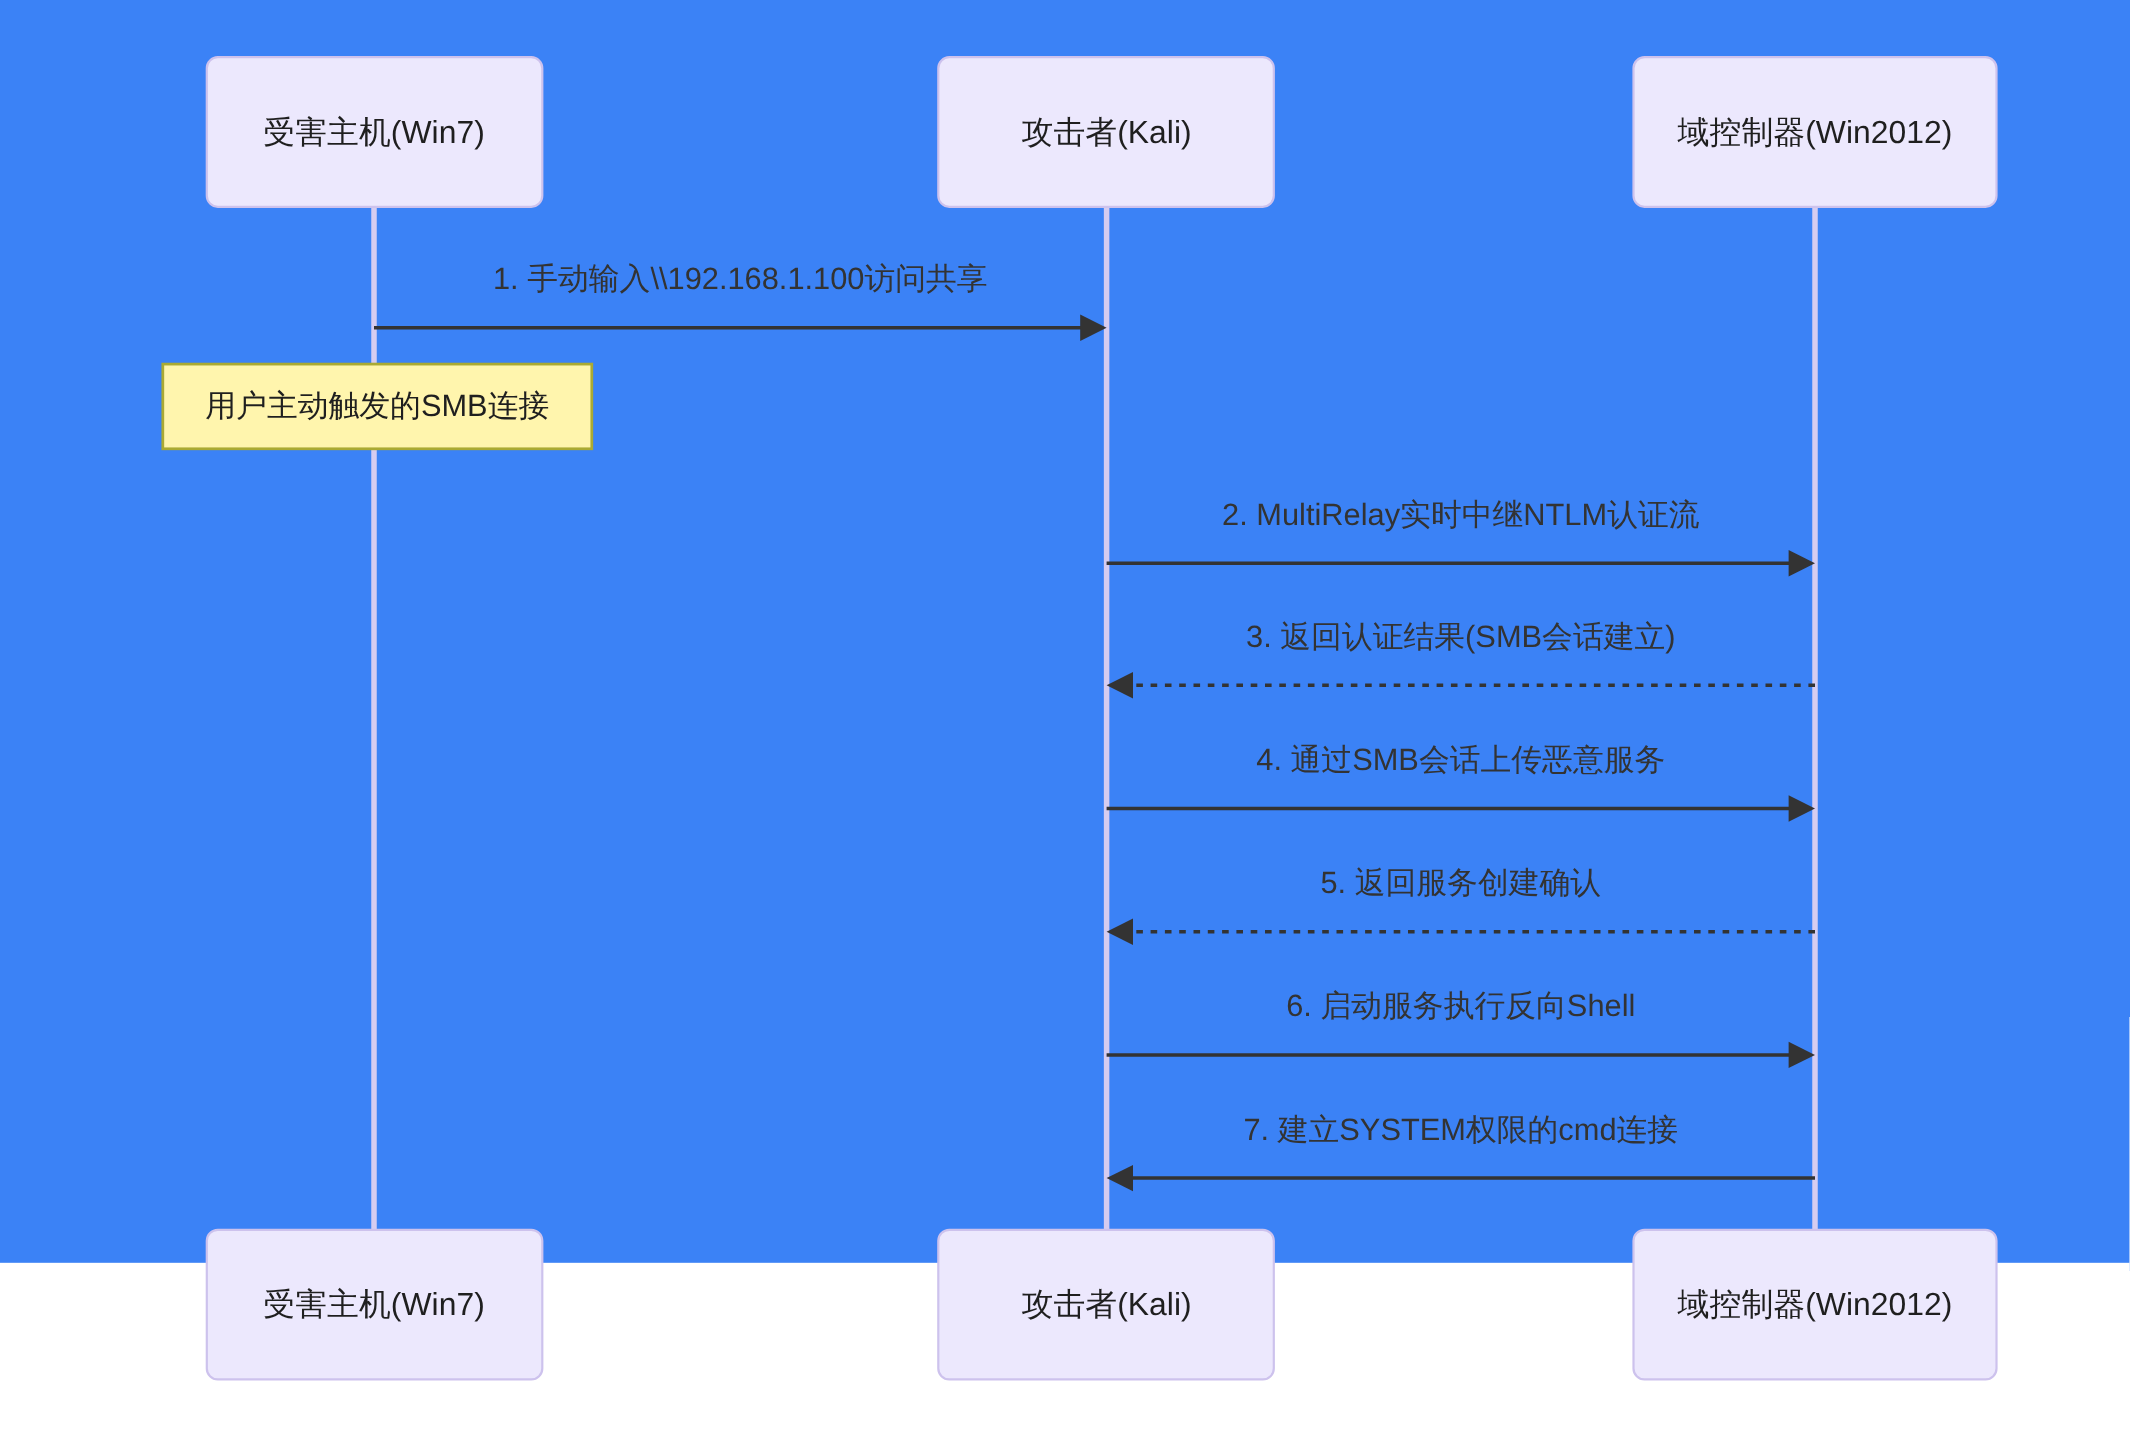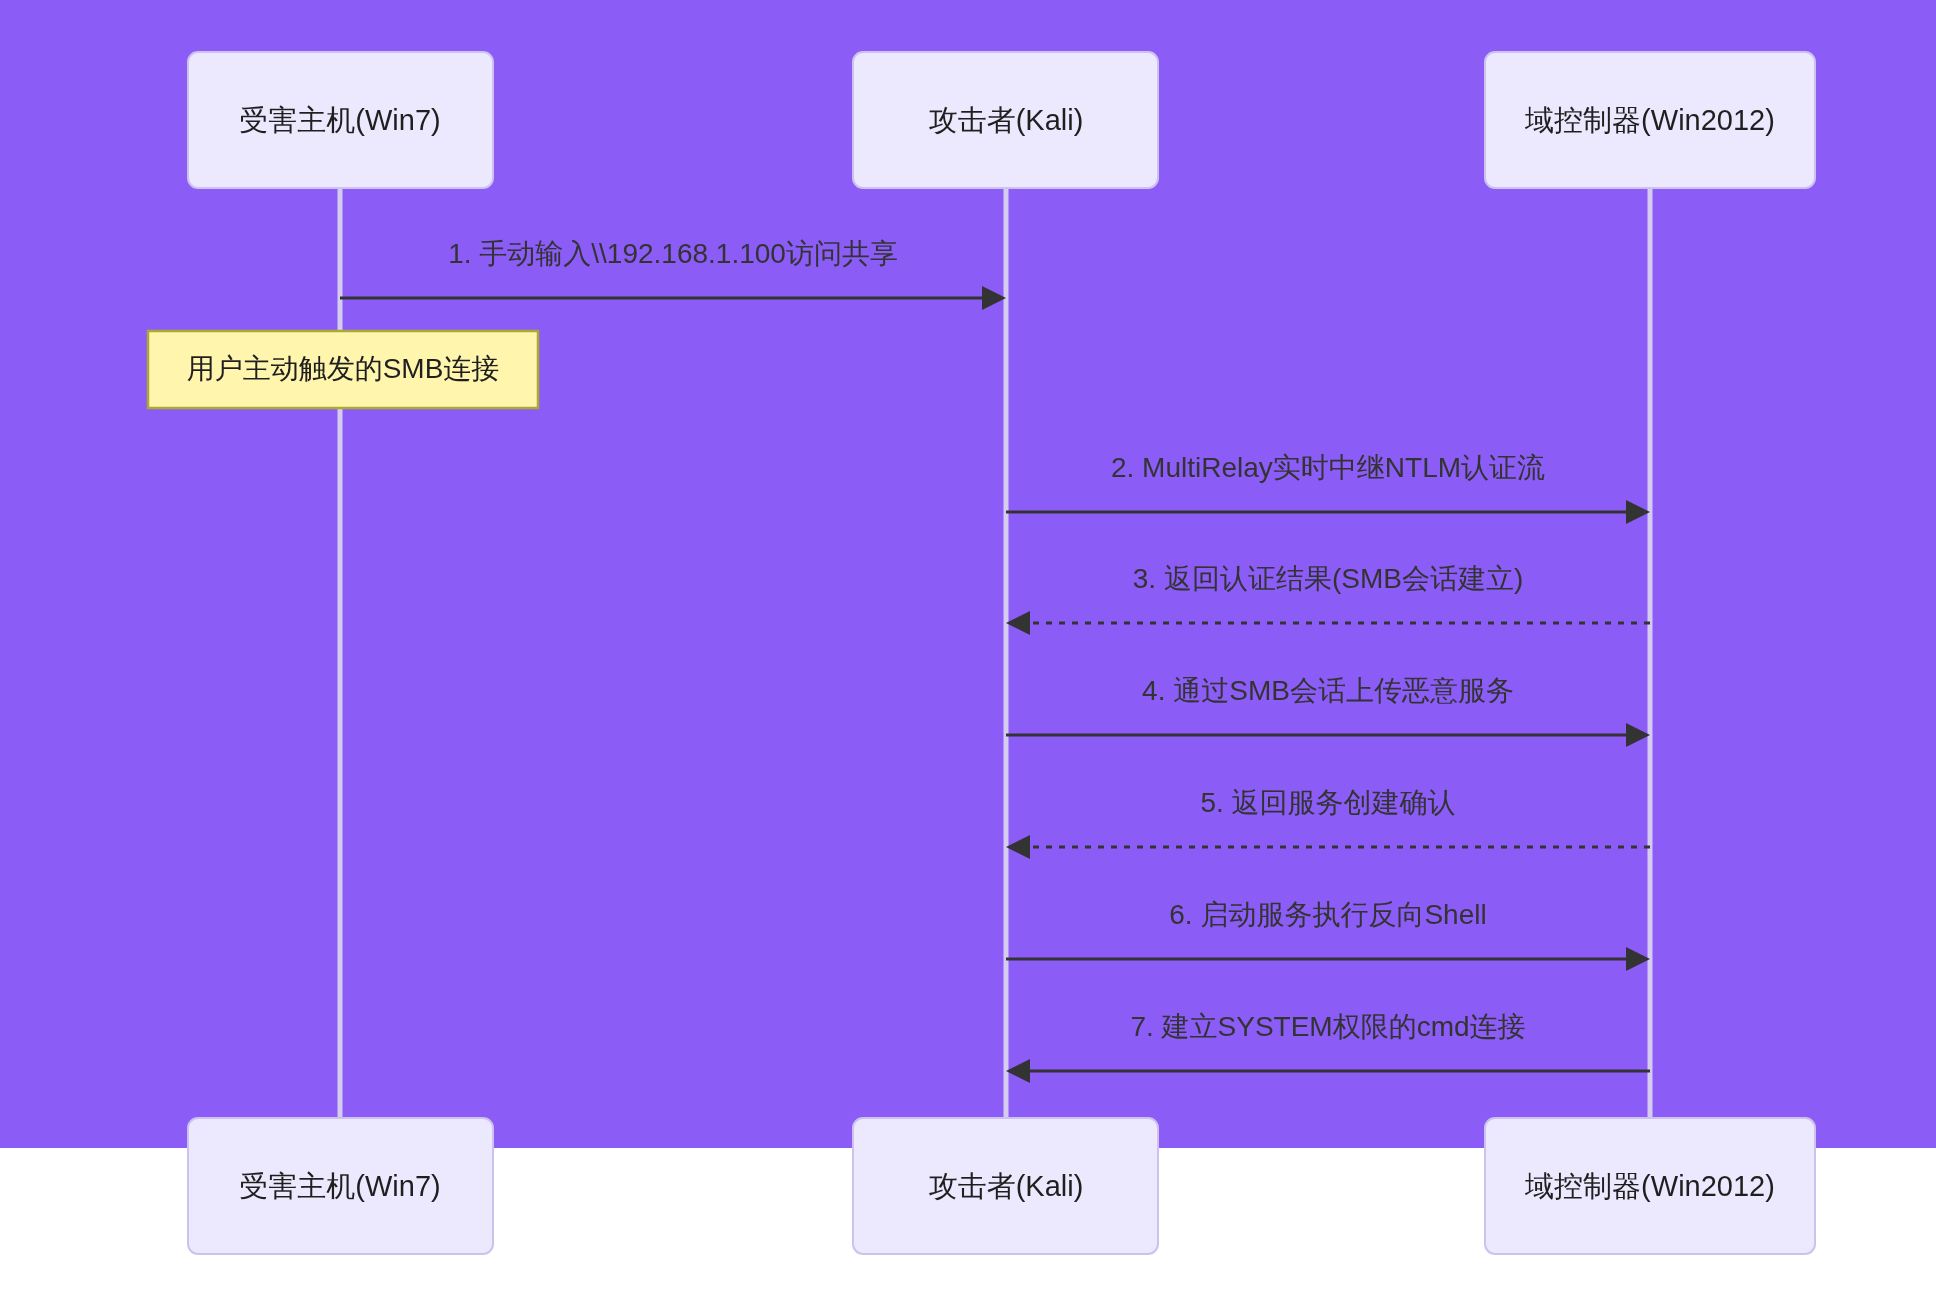--- a/index.html
+++ b/index.html
@@ -10,21 +10,21 @@
   body {
     width: 1936px;
     height: 1300px;
     font-family: "Liberation Sans", "DejaVu Sans", sans-serif;
     overflow: hidden;
   }
   #diagram {
     position: relative;
     width: 1936px;
     height: 1148px;
-    background: #8b5cf6;
+    background: #3b82f6;
     text-align: right;
   }
   svg#seq {
     position: absolute;
     left: 0;
     top: 0;
     width: 1936px;
     height: 1300px;
     display: block;
   }

